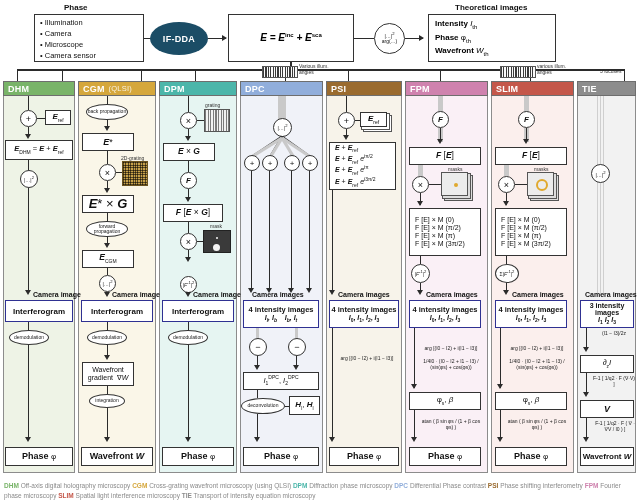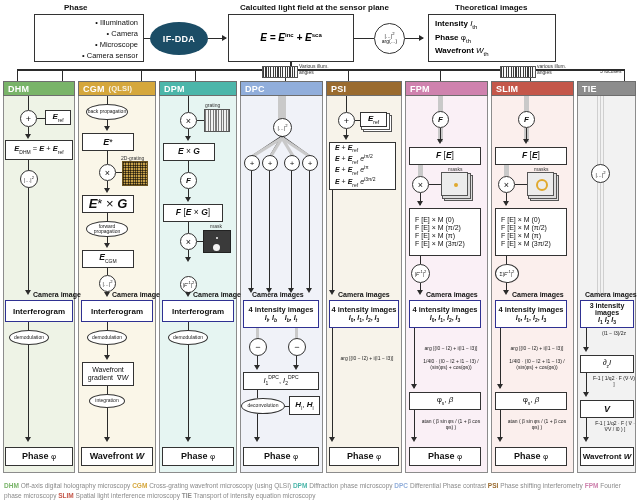--- a/index.html
+++ b/index.html
@@ -74,21 +74,21 @@
   
   .col-panel { position: absolute; border: 1.2px solid #8c8c8c; }
   .col-head {
     position: absolute;
     display: flex; align-items: center;
     padding-left: 4px;
     font-weight: bold; font-size: 9px; color: #fff;
     border: 1.2px solid #6e6e6e;
     letter-spacing: .2px;
   }
-  .col-head .sub { font-weight: bold; font-size: 7.5px; margin-left: 4px; opacity: .85; }
+  .col-head .sub { font-weight: normal; font-size: 7.5px; margin-left: 4px; opacity: .85; }
 
   
   .inputs-box {
     position: absolute; border: 1.3px solid #333; background:#fff;
     font-size: 7.5px; padding: 3px 5px; line-height: 1.45; color:#111;
   }
   .ifdda {
     position: absolute; background: #1b4d66; color: #fff;
     border-radius: 50%; display:flex; align-items:center; justify-content:center;
     font-weight: bold; font-size: 9px; letter-spacing:.3px;
@@ -139,37 +139,36 @@
   .eqsmall { position:absolute; font-size:5px; color:#222; text-align:center; line-height:1.25; }
   i { font-style: italic; }
 </style>
 </head>
 <body>
 
 <div id="root">
 
   <div class="title abs" style="left:64px; top:3px;">Phase</div>
 
-  <div class="inputs-box" style="left:34px; top:14px; width:110px; height:48px;text-align:right;">
+  <div class="inputs-box" style="left:34px; top:14px; width:110px; height:48px;">
     <div>• Illumination</div>
     <div>• Camera</div>
     <div>• Microscope</div>
     <div>• Camera sensor</div>
   </div>
 
   <div class="hline" style="left:144px; top:38px; width:23px;"></div>
 
   <div class="ifdda" style="left:150px; top:22px; width:58px; height:33px;">
     <span>IF-DDA</span>
   </div>
 
   <div class="hline" style="left:208px; top:38px; width:18px;"></div>
   <div class="arrowhead right" style="left:222px; top:35px;"></div>
 
-  <div class="title abs" style="left:240px; top:3px;">Calculted light field at the sensor plane</div>
 
   <div class="eqbox" style="left:228px; top:14px; width:126px; height:48px;">
     <span style="font-size:10px;font-weight:bold;font-style:italic;">E = E<sup style="font-size:6px;font-style:normal;">inc</sup> + E<sup style="font-size:6px;font-style:normal;">sca</sup></span>
   </div>
 
   <div class="hline" style="left:354px; top:38px; width:20px;"></div>
   <div class="circ" style="left:374px; top:23px; width:31px; height:31px; font-size:5px; line-height:1.1;">
     <span style="text-align:center;">|…|<sup>2</sup><br>arg(…)</span>
   </div>
   <div class="hline" style="left:405px; top:38px; width:18px;"></div>

